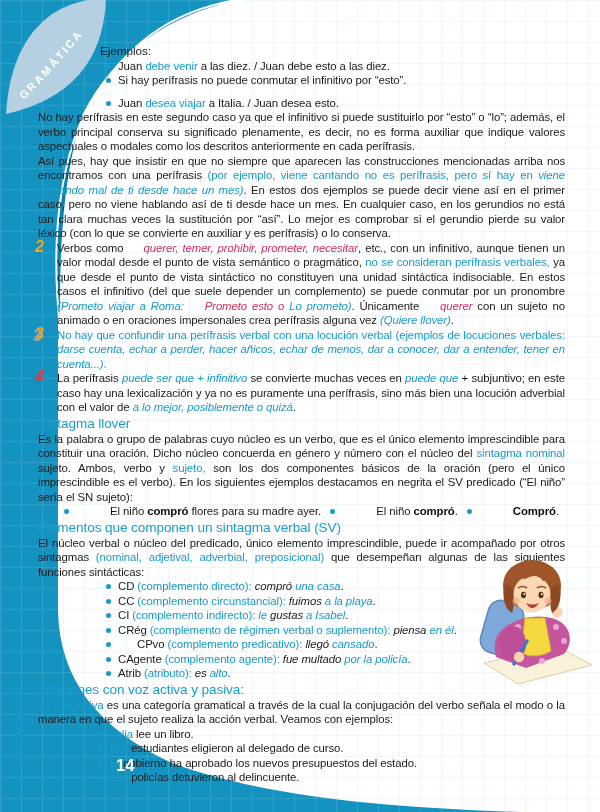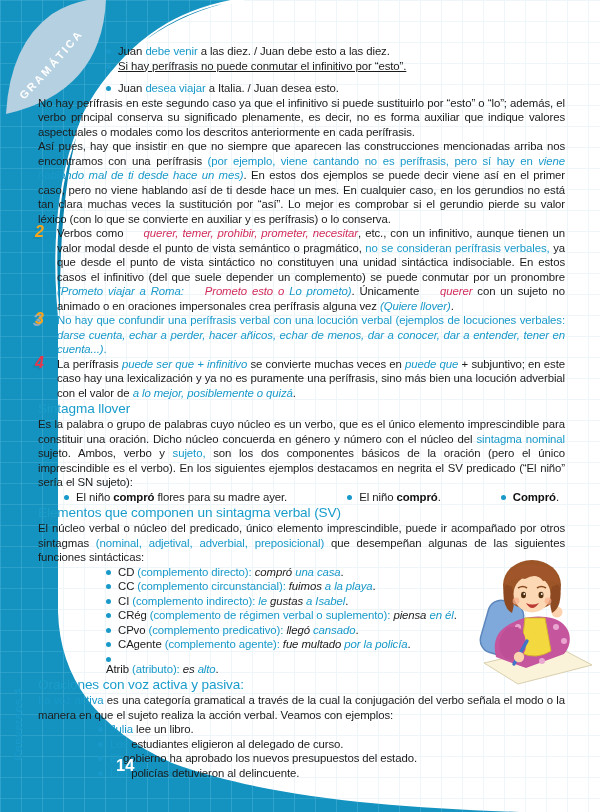--- a/index.html
+++ b/index.html
@@ -24,21 +24,21 @@
   .label-line{font-size:11.8px;}
   .heading{color:#1a9dcb;font-size:13.6px;line-height:16px;margin:1px 0 0 0;}
   .bullets .b-item{display:flex;}
   .dot{width:5px;height:5px;border-radius:50%;background:#1899c9;flex:none;margin:5px 7px 0 0;}
   .numbered{position:relative;padding-left:19px;}
   .numbered .marker{
     position:absolute;left:-3px;top:-2px;
     font-size:16px;font-weight:700;font-style:italic;line-height:16px;
   }
   .bullet-row{display:flex;}
-  .bullet-row .cell{display:flex;}
+  .bullet-row .cell{display:flex;gap:34px;}
   .bullet-row .cell:nth-child(1){margin-left:26px;}
   .bullet-row .cell:nth-child(2){margin-left:auto;}
   .bullet-row .cell:nth-child(3){margin-left:auto;margin-right:6px;}
   
   .tk{color:#1b1b1b;} .tki{color:#1b1b1b;font-style:italic;} .tkb{color:#101010;font-weight:700;}
   .tb{color:#1899c9;} .tbi{color:#1899c9;font-style:italic;} .tri{color:#d22d5c;font-style:italic;padding-left:16px;}
   .side-label{
     position:absolute;left:12px;top:688px;
     writing-mode:vertical-rl;transform:rotate(180deg);
     color:#1899c9;font-weight:700;font-size:11px;letter-spacing:0.6px;
@@ -64,26 +64,27 @@
     </defs>
     <path d="M0,0 L240,0 C168,16 112,56 82,116 C66,160 58,225 58,300 L58,612 C60,678 96,728 172,763 C262,796 380,807 520,812 L0,812 Z" fill="url(#gteal)"></path>
     <path d="M106,-2 Q103,92 6,114 Q10,44 52,14 Q75,-1 106,-2 Z" fill="#b5d0e0"></path>
     <path d="M244,0 C170,14 114,54 84,114 C69,158 61,222 61,300 L61,336 C49,238 60,150 96,94 C134,36 180,10 236,0 Z" fill="#0b83af" stroke="#ffffff" stroke-width="2"></path>
     <text font-family="Liberation Sans, sans-serif" font-size="11" font-weight="700" fill="#ffffff" letter-spacing="2.5">
       <textPath href="#tabArc">GRAMÁTICA</textPath>
     </text>
   </svg>
 
   <div class="content" id="content">
+      <div class="label-line" style="margin-left: 62px;">Ejemplos:</div>
       <div class="bullets">
         <div class="b-item" style="margin-left: 68px; text-align: center;">
           <span class="dot"></span>
           <span><span class="tk">Juan </span><span class="tb">debe venir</span><span class="tk"> a las diez.  /  Juan debe esto a las diez.</span></span>
         </div>
-        <div class="b-item" style="margin-left: 68px; text-decoration: underline;">
+        <div class="b-item" style="margin-left: 68px;">
           <span class="dot"></span>
           <span><span class="tk">Si hay perífrasis no puede conmutar el infinitivo por “esto”.</span></span>
         </div>
         <div class="b-item" style="margin-left: 68px; margin-top: 8px;">
           <span class="dot"></span>
           <span><span class="tk">Juan </span><span class="tb">desea viajar</span><span class="tk"> a Italia.  / Juan desea esto.</span></span>
         </div>
       </div>
       <div class="para"><span class="tk">No hay perífrasis en este segundo caso ya que el infinitivo si puede sustituirlo por “esto” o “lo”; además, el verbo principal conserva su significado plenamente, es decir, no es forma auxiliar que indique valores aspectuales o modales como los descritos anteriormente en cada perífrasis.</span></div>
       <div class="para"><span class="tk">Así pues, hay que insistir en que no siempre que aparecen las construcciones mencionadas arriba nos encontramos con una perífrasis </span><span class="tb">(por ejemplo, viene cantando no es perífrasis, pero sí hay en </span><span class="tbi">viene hablando mal de ti desde hace un mes)</span><span class="tk">. En estos dos ejemplos se puede decir viene así en el primer caso, pero no viene hablando así de ti desde hace un mes. En cualquier caso, en los gerundios no está tan clara muchas veces la sustitución por “así”. Lo mejor es comprobar si el gerundio pierde su valor léxico (con lo que se convierte en auxiliar y es perífrasis) o lo conserva.</span></div>
@@ -127,29 +128,29 @@
           <span><span class="tk">CC </span><span class="tb">(complemento circunstancial):</span><span class="tki"> fuimos </span><span class="tbi">a la playa</span><span class="tk">.</span></span>
         </div>
         <div class="b-item" style="margin-left: 68px;">
           <span class="dot"></span>
           <span><span class="tk">CI </span><span class="tb">(complemento indirecto):</span><span class="tbi"> le </span><span class="tki">gustas </span><span class="tbi">a Isabel</span><span class="tk">.</span></span>
         </div>
         <div class="b-item" style="margin-left: 68px;">
           <span class="dot"></span>
           <span><span class="tk">CRég </span><span class="tb">(complemento de régimen verbal o suplemento):</span><span class="tki"> piensa </span><span class="tbi">en él</span><span class="tk">.</span></span>
         </div>
-        <div class="b-item" style="margin-left: 68px;">
+        <div class="b-item" style="margin-left: 68px; gap: 19px;">
           <span class="dot"></span>
           <span><span class="tk">CPvo </span><span class="tb">(complemento predicativo):</span><span class="tki"> llegó </span><span class="tbi">cansado</span><span class="tk">.</span></span>
         </div>
         <div class="b-item" style="margin-left: 68px;">
           <span class="dot"></span>
           <span><span class="tk">CAgente </span><span class="tb">(complemento agente):</span><span class="tki"> fue multado </span><span class="tbi">por la policía</span><span class="tk">.</span></span>
         </div>
-        <div class="b-item" style="margin-left: 68px; flex-direction: column;">
+        <div class="b-item" style="margin-left: 68px;">
           <span class="dot"></span>
           <span><span class="tk">Atrib </span><span class="tb">(atributo):</span><span class="tki"> es </span><span class="tbi">alto</span><span class="tk">.</span></span>
         </div>
       </div>
       <div class="heading">Oraciones con voz activa y pasiva:</div>
       <div class="para"><span class="tb">La voz activa</span><span class="tk"> es una categoría gramatical a través de la cual la conjugación del verbo señala el modo o la manera en que el sujeto realiza la acción verbal. Veamos con ejemplos:</span></div>
       <div class="bullets">
         <div class="b-item" style="margin-left: 60px;">
           <span class="dot"></span>
           <span><span class="tb">Julia</span><span class="tk"> lee un libro.</span></span>

